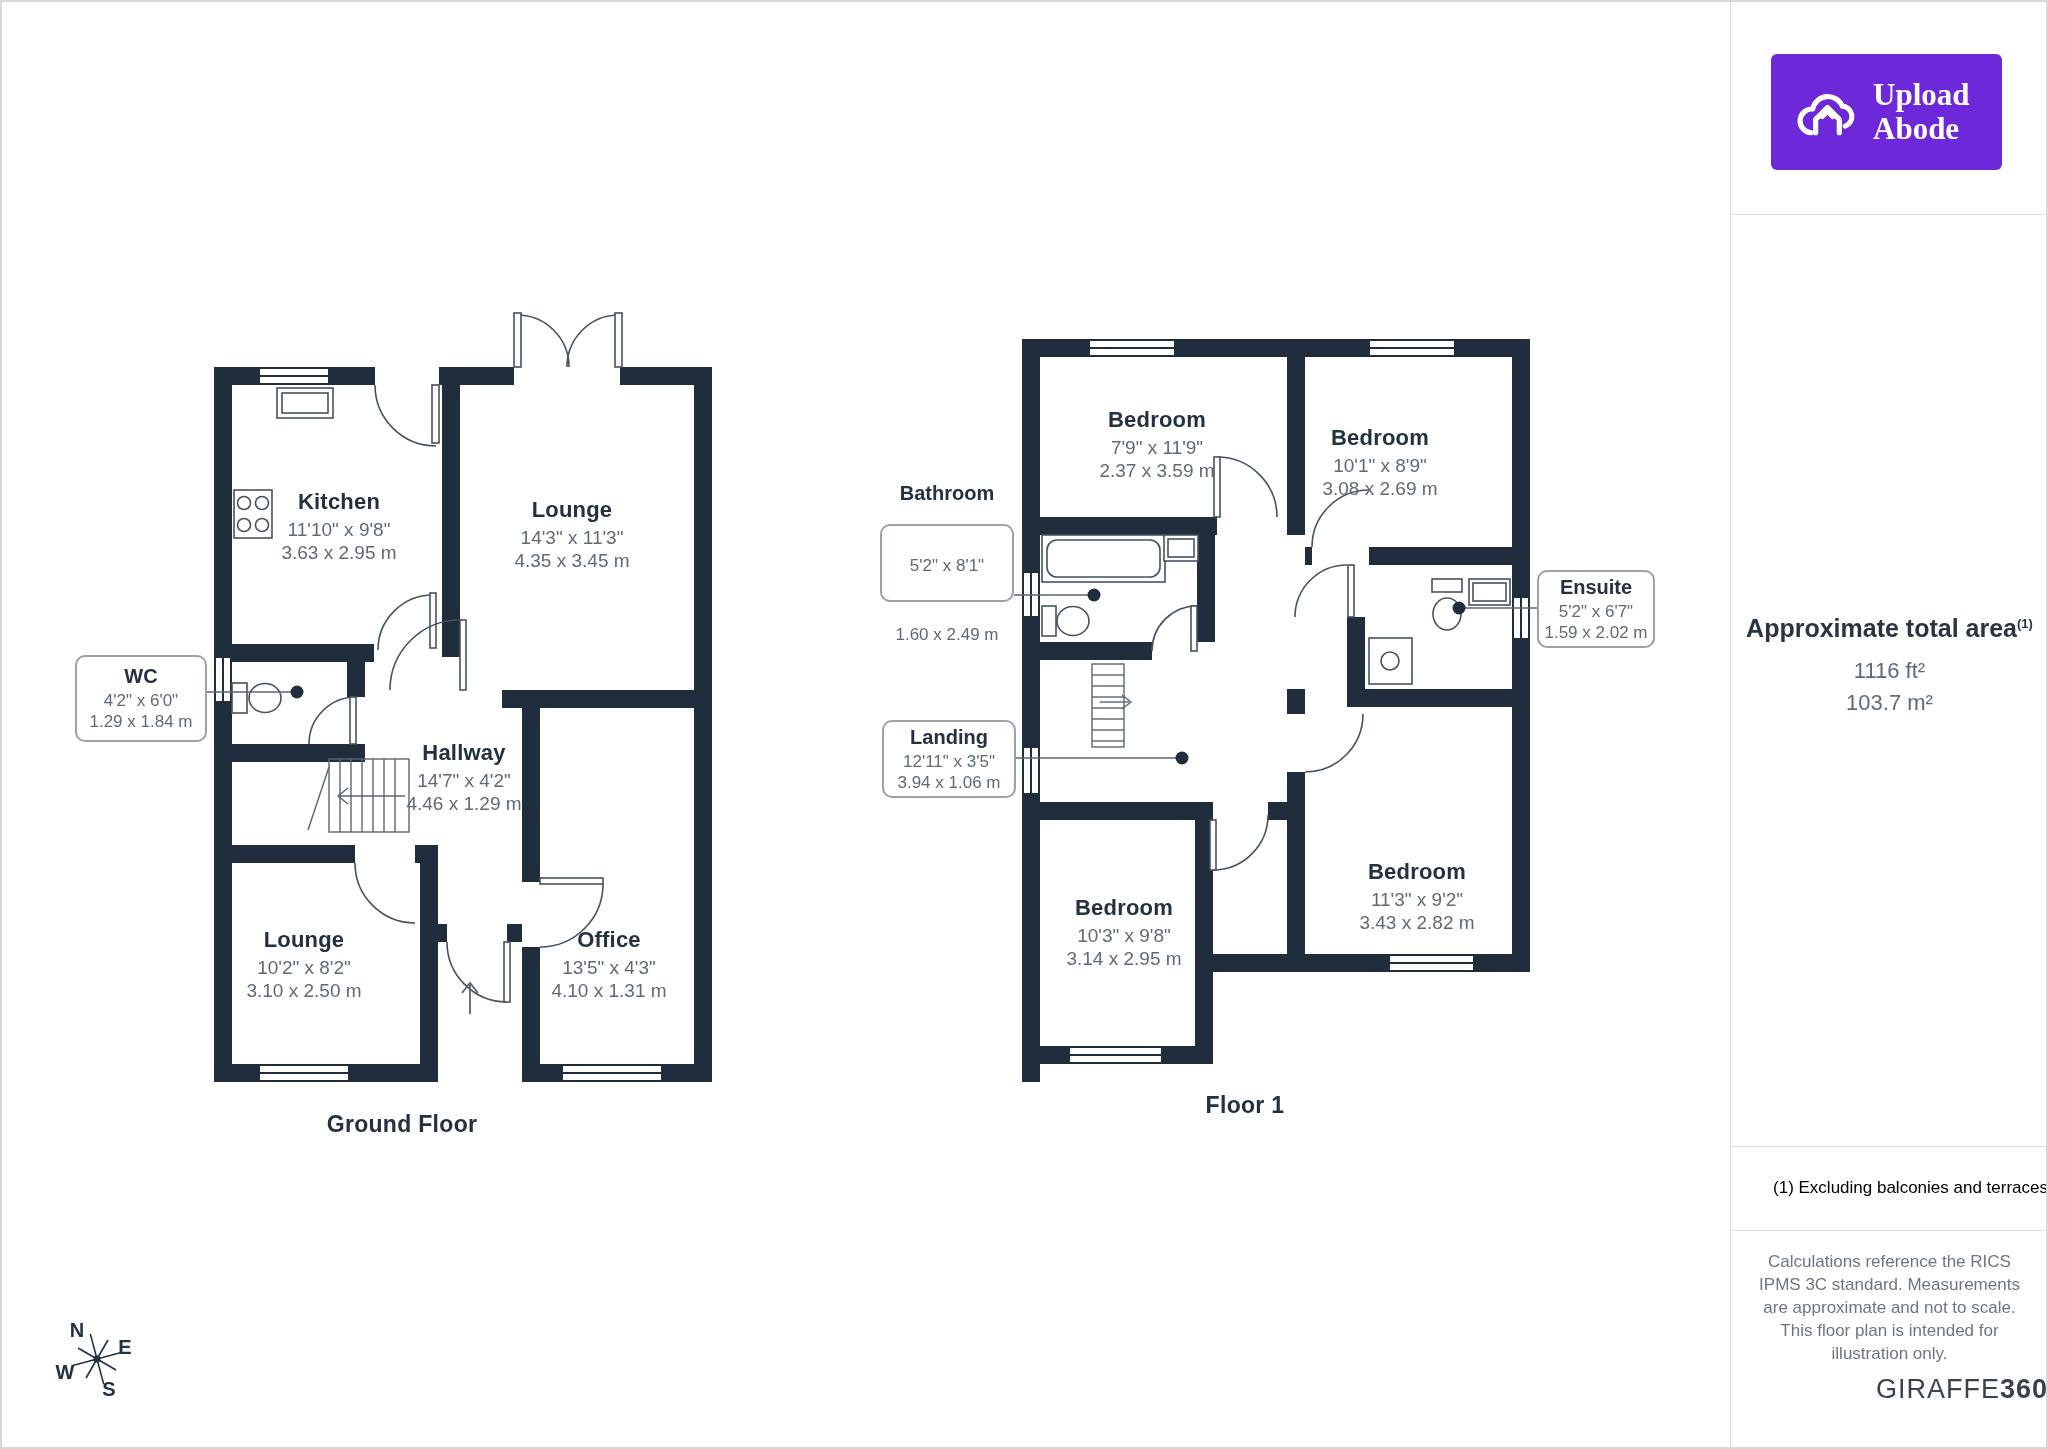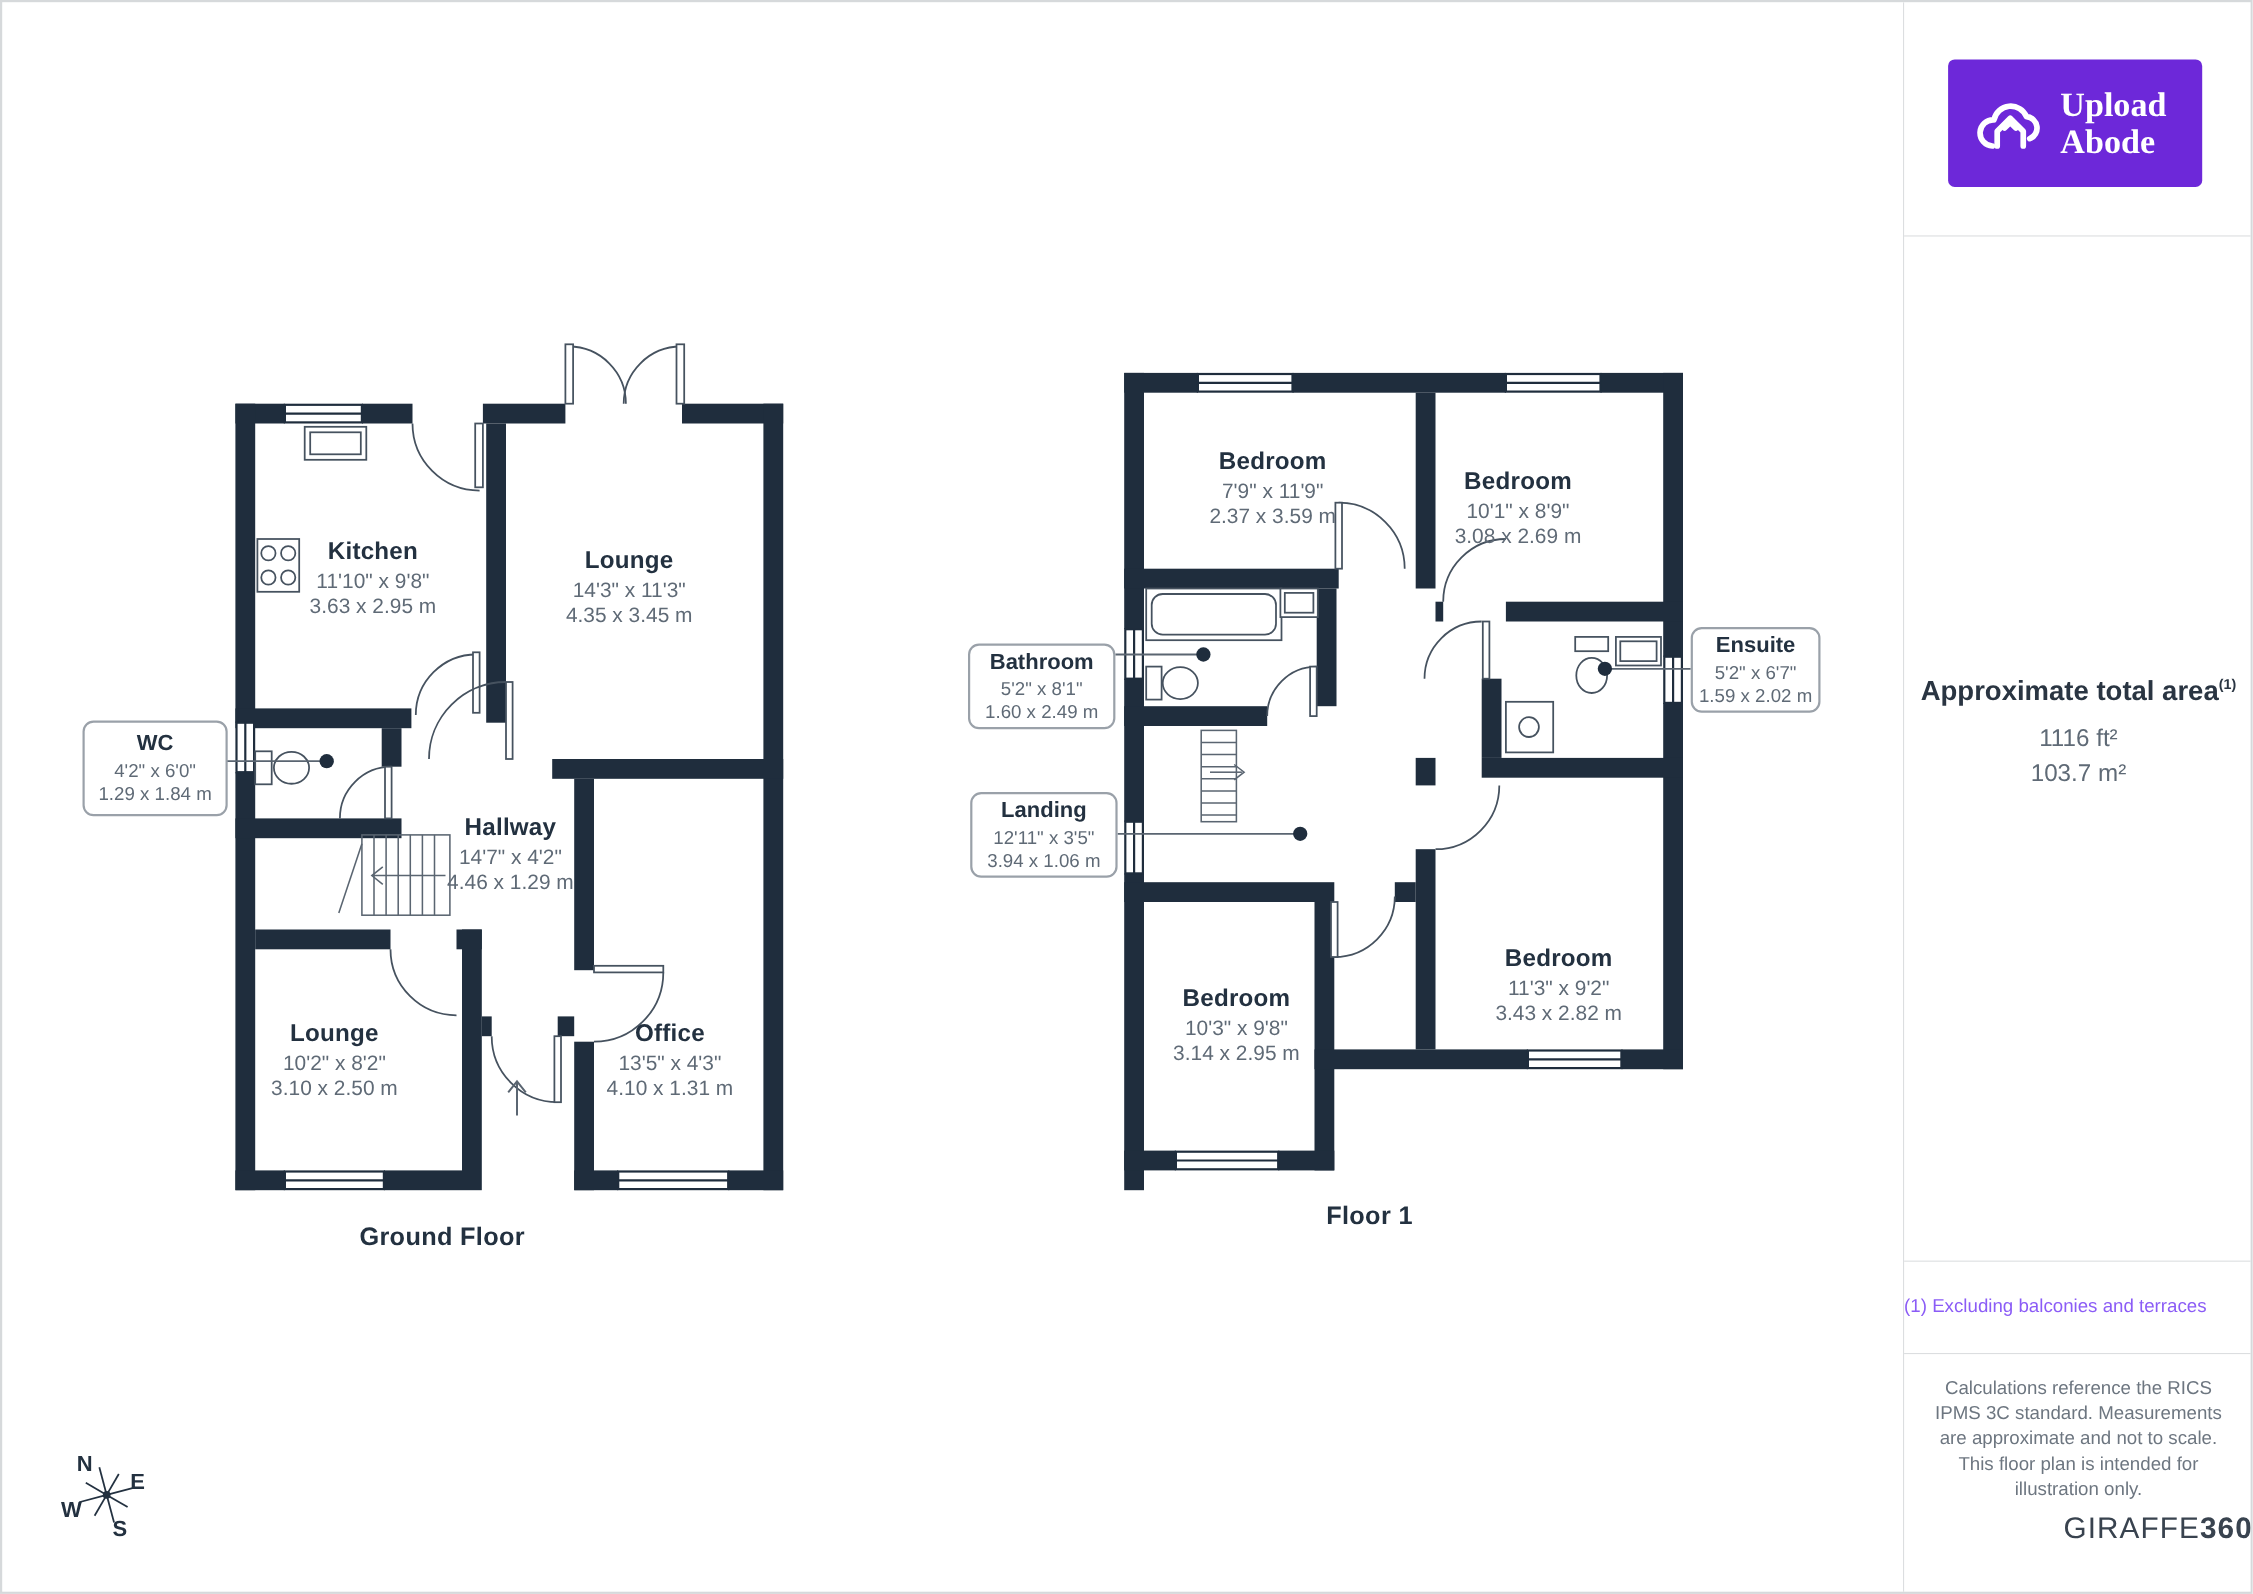--- a/index.html
+++ b/index.html
@@ -24,21 +24,21 @@
   .sb-div{position:absolute;left:0;right:0;height:1px;background:#dcdee0;}
   .logo{
     position:absolute;left:40px;top:52px;width:231px;height:116px;border-radius:6px;
     display:flex;align-items:center;padding-left:18px;box-sizing:border-box;
   }
   .logo-text{color:#fff;font-family:"Liberation Serif",serif;font-weight:bold;font-size:31px;line-height:34px;margin-left:10px;}
   .area-block{position:absolute;left:0;right:0;top:612px;text-align:center;}
   .area-title{font-weight:bold;font-size:25px;color:#2a3542;}
   .area-title sup{font-size:13px;font-weight:bold;}
   .area-vals{margin-top:12px;font-size:22px;color:#5f6a76;line-height:32px;}
-  .fn-note{position:absolute;top:1176px;left:0;right:0;text-align:left;font-size:17px;color:#8b5cf6;}
+  .fn-note{position:absolute;top:1176px;left:0;right:0;text-align:right;font-size:17px;color:#000000;}
   .disclaimer{position:absolute;top:1248px;left:24px;right:24px;text-align:center;font-size:17px;line-height:23px;color:#6d7680;}
   .brand-line{position:absolute;top:1372px;left:0;right:0;text-align:right;font-size:27px;color:#39434f;letter-spacing:1px;}
   .brand-line .b{font-weight:bold;}
 </style>
 </head>
 <body>
 
 <div class="canvas">
 
   <svg class="plan-svg" viewBox="0 0 2048 1449">
@@ -309,21 +309,21 @@
     <div class="rdim">11'3" x 9'2"</div>
     <div class="rdim">3.43 x 2.82 m</div>
   </div>
   <div class="floor-label" style="left:1243px;top:1103px;">Floor 1</div>
 
   <div class="callout" style="left:73px;top:653px;width:132px;height:87px;">
     <div class="rname">WC</div>
     <div class="rdim">4'2" x 6'0"</div>
     <div class="rdim">1.29 x 1.84 m</div>
   </div>
-  <div class="callout" style="left:878px;top:583px;width:134px;height:78px;">
+  <div class="callout" style="left:878px;top:522px;width:134px;height:78px;gap:48px;">
     <div class="rname">Bathroom</div>
     <div class="rdim">5'2" x 8'1"</div>
     <div class="rdim">1.60 x 2.49 m</div>
   </div>
   <div class="callout" style="left:880px;top:718px;width:134px;height:78px;">
     <div class="rname">Landing</div>
     <div class="rdim">12'11" x 3'5"</div>
     <div class="rdim">3.94 x 1.06 m</div>
   </div>
   <div class="callout" style="left:1535px;top:568px;width:118px;height:78px;">

